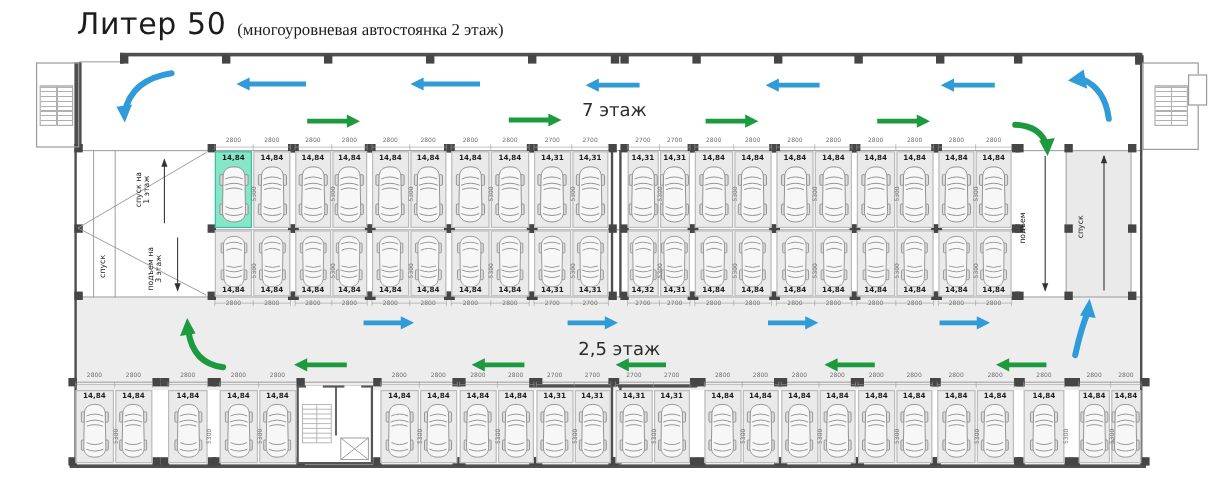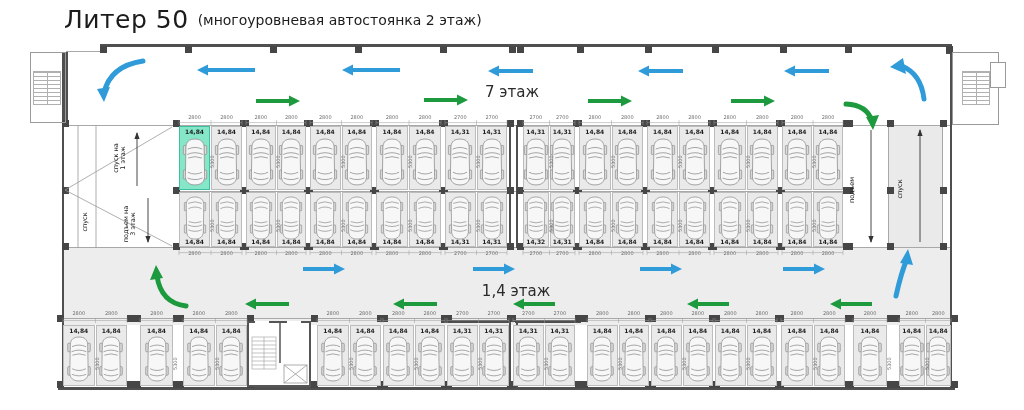--- a/index.html
+++ b/index.html
@@ -1,20 +1,20 @@
 <!DOCTYPE html>
 <html><head>
 <meta charset="utf-8">
 <style>
   html,body{margin:0;padding:0;background:#fff;font-family:"DejaVu Sans","Liberation Sans",sans-serif;}
   #canvas{position:relative;width:1024px;height:410px;background:#fff;overflow:hidden;}
   .abs{position:absolute;}
-  #title{position:absolute;left:64px;top:5px;display:flex;align-items:center;gap:9px;color:#1c1c1c;z-index:7;}
+  #title{position:absolute;left:64px;top:5px;display:flex;align-items:flex-end;gap:9px;color:#1c1c1c;z-index:7;}
   #title .main{font-size:25px;letter-spacing:.5px;}
-  #title .sub{font-size:14px;}
+  #title .sub{font-size:14px;font-family:Liberation Serif, serif;}
   .aisle-label{position:absolute;font-size:15px;color:#2b2b2b;transform:translateX(-50%);white-space:nowrap;z-index:7;}
   .vlabel{position:absolute;font-size:6.5px;color:#222;text-align:center;white-space:pre-line;line-height:1.15;transform:translate(-50%,-50%) rotate(-90deg);z-index:7;}
   .wall{position:absolute;background:#4f4f4f;}
   .wline{position:absolute;background:#a8a8a8;}
   .col{position:absolute;width:7px;height:7px;background:#464646;}
   .stall{position:absolute;background:#eaeaea;border:1px solid #bcbcbc;box-sizing:border-box;}
   .stall.hl{background:#85e6c8;border-color:#3ec0a0;}
   .arealbl{position:absolute;left:0;right:0;text-align:center;font-size:6px;font-weight:bold;color:#1e1e1e;line-height:7px;}
   .dimlbl{position:absolute;font-size:5px;color:#6e6e6e;text-align:center;line-height:7px;white-space:nowrap;}
   .depth{position:absolute;font-size:5px;color:#6e6e6e;transform:rotate(-90deg);transform-origin:left top;white-space:nowrap;}
@@ -49,21 +49,21 @@
       </g>
     </defs>
   </svg>
 
   <div id="title">
     <span class="main">Литер 50</span>
     <span class="sub">(многоуровневая автостоянка 2 этаж)</span>
   </div>
 
   <div class="aisle-label" style="left:512px;top:83px">7 этаж</div>
-  <div class="aisle-label" style="left:516px;top:282px">1,4 этаж</div>
+  <div class="aisle-label" style="left:516px;top:282px">2,5 этаж</div>
 
   <div class="vlabel" style="left:120px;top:158px">спуск на
 1 этаж</div>
   <div class="vlabel" style="left:86px;top:222px">спуск</div>
   <div class="vlabel" style="left:130px;top:224px">подъем на
 3 этаж</div>
   <div class="vlabel" style="left:853px;top:190px">подъем</div>
   <div class="vlabel" style="left:901px;top:189px">спуск</div>
 
   <div class="tower" style="left:30px;top:52px;width:36px;height:71px"></div>

